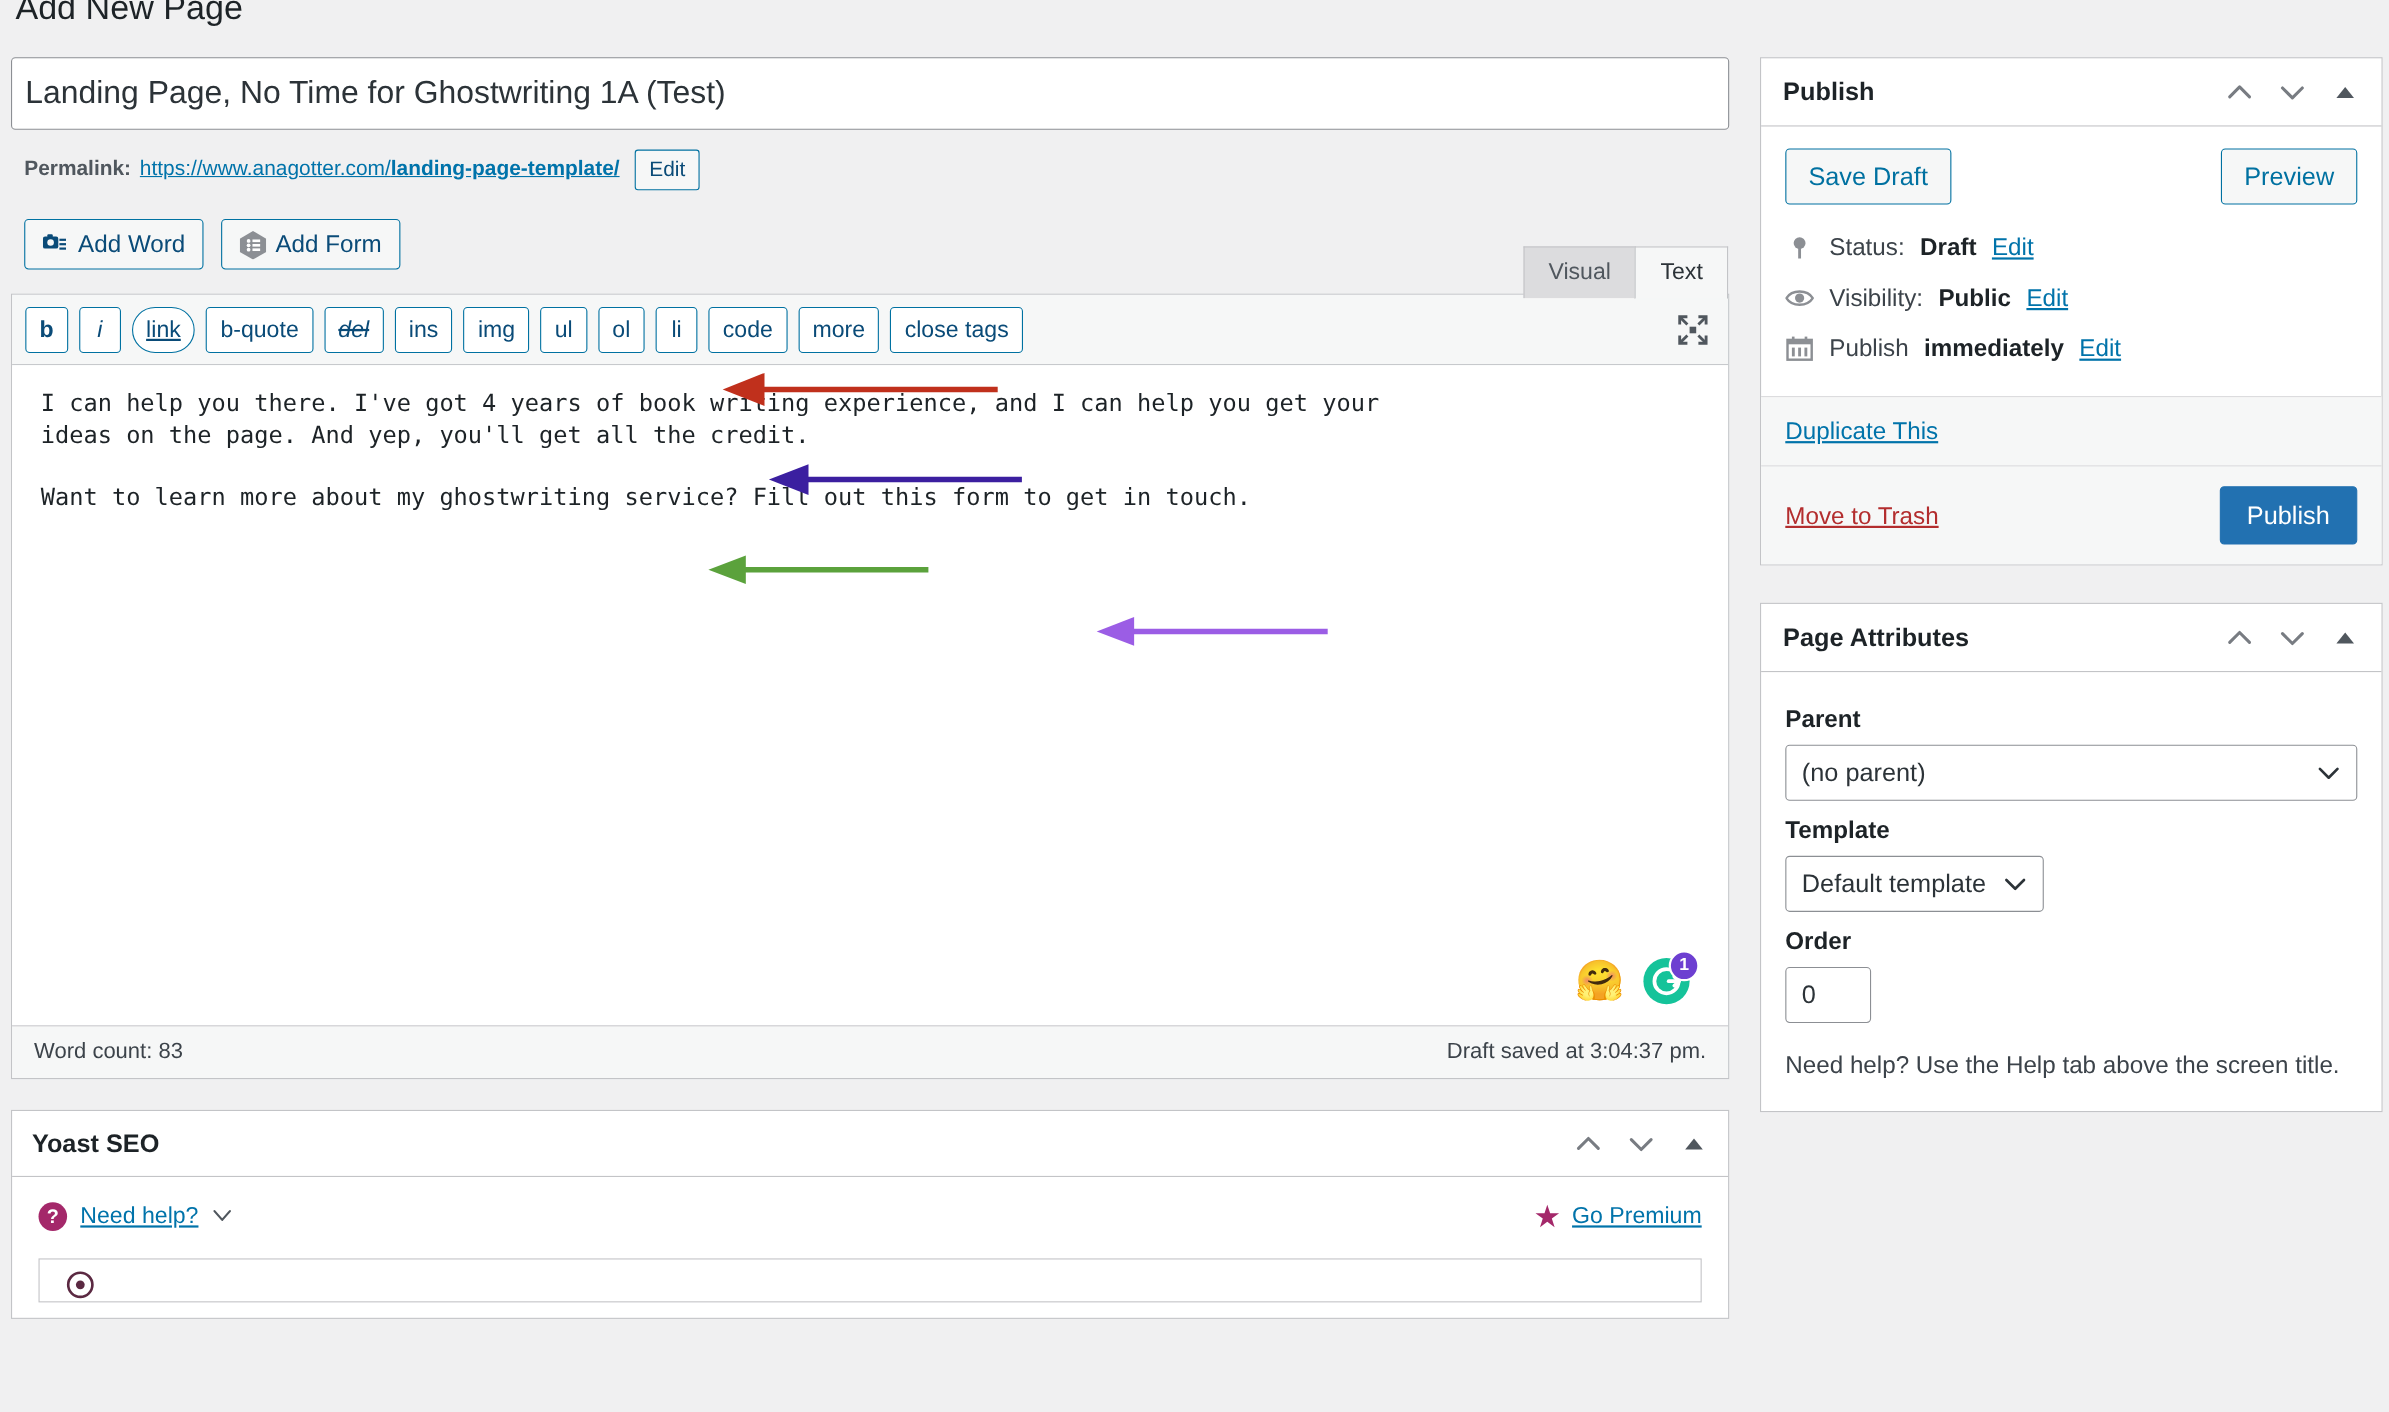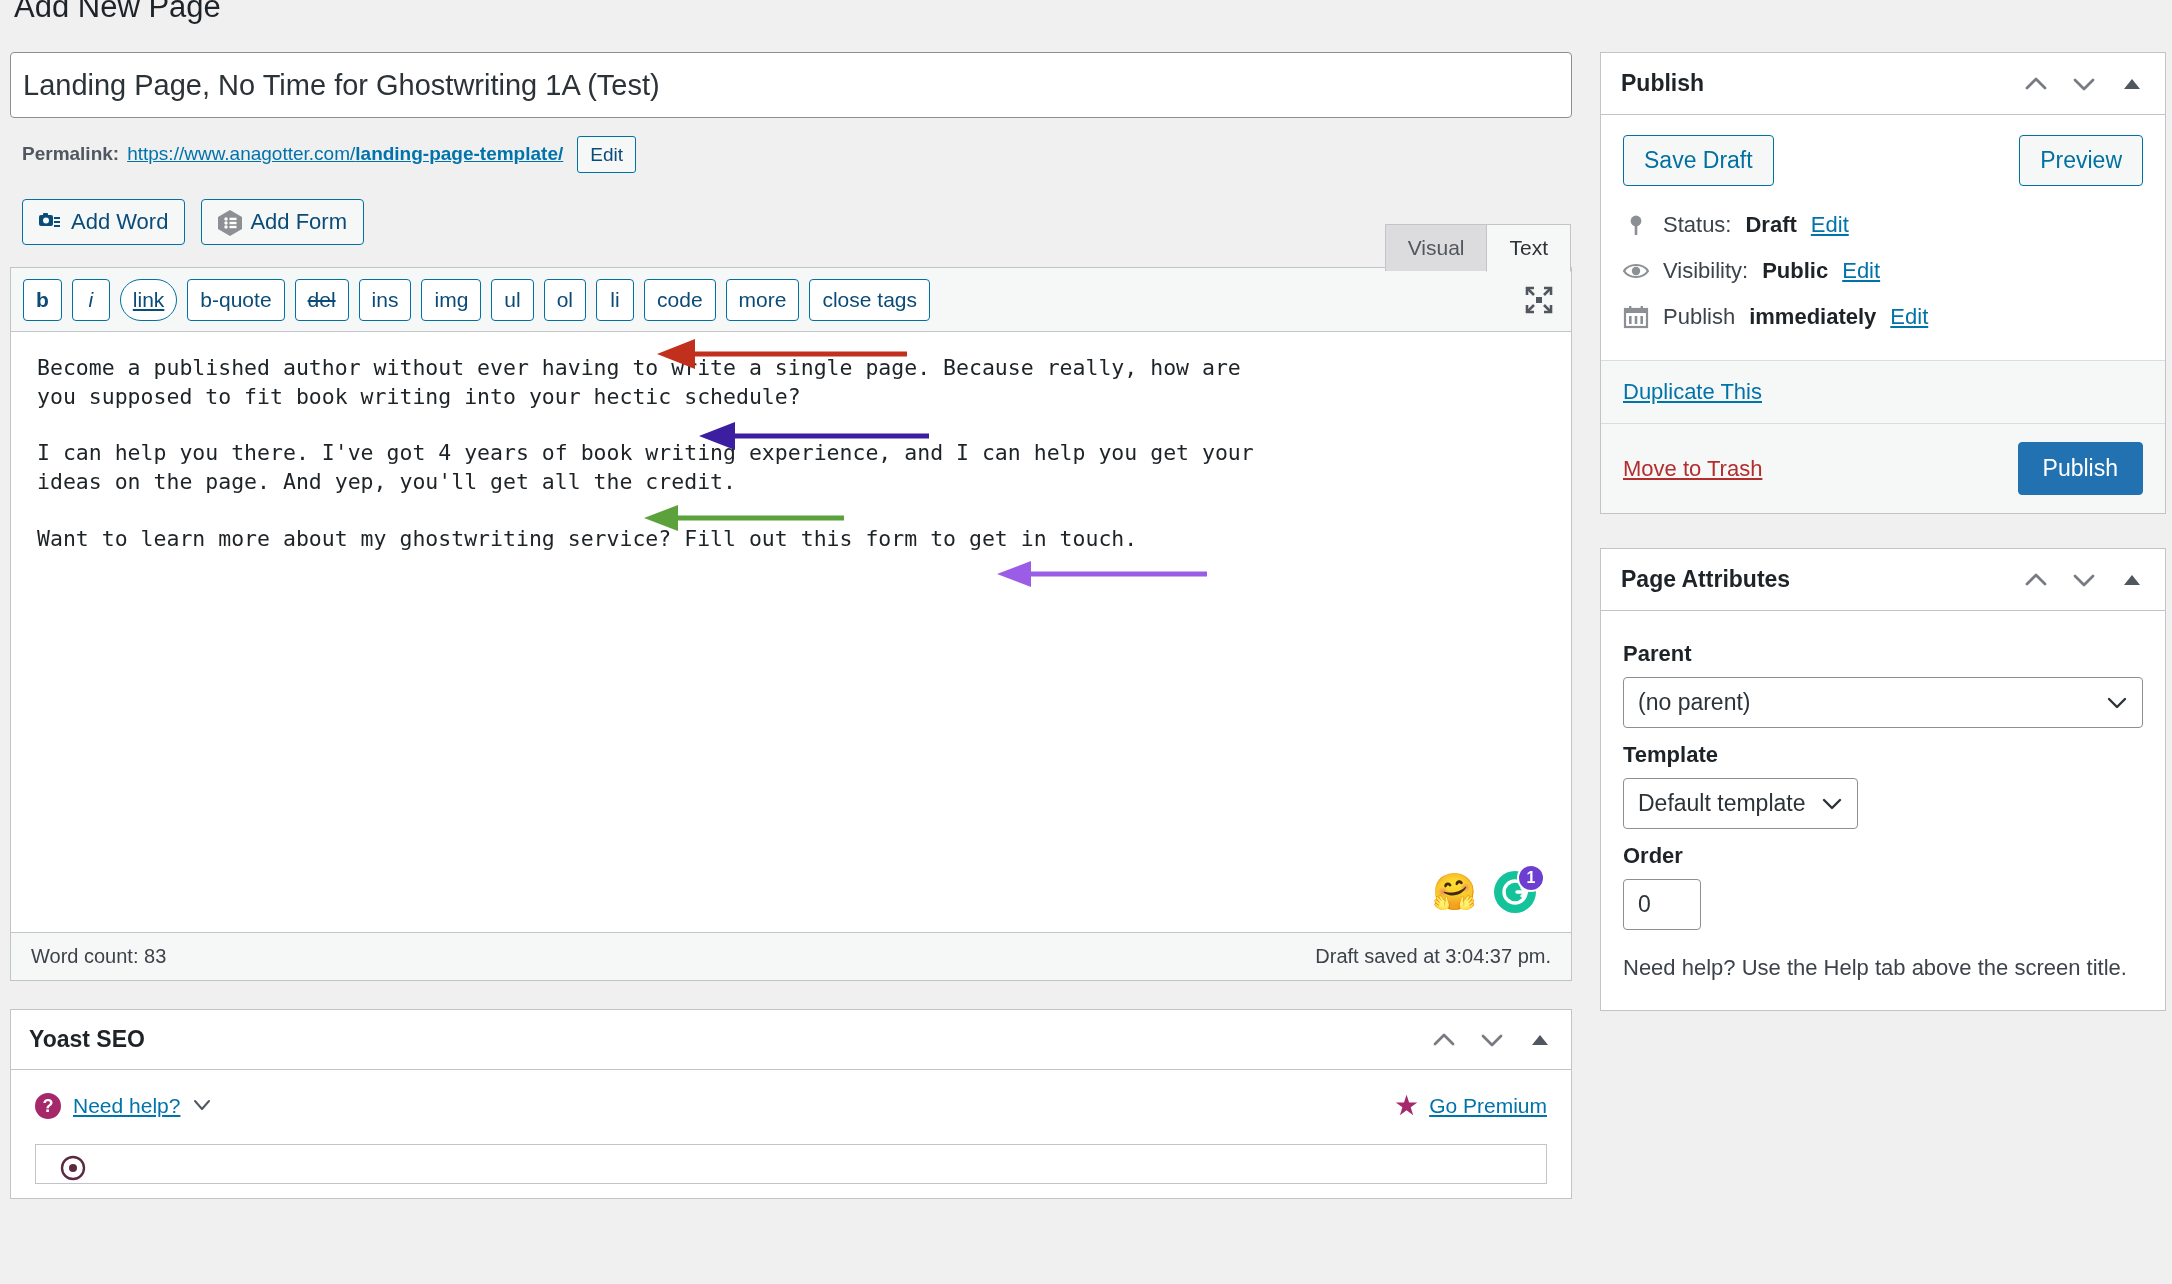--- a/index.html
+++ b/index.html
@@ -137,21 +137,21 @@
     padding: 7px 12px;
     min-width: 38px;
     text-align: center;
     cursor: pointer;
     font-family: "Liberation Sans", sans-serif;
     line-height: 1.25;
   }
   .qt-btn.bold { font-weight: bold; }
   .qt-btn.italic { font-style: italic; }
   .qt-btn.underline { text-decoration: underline; border-radius: 21px; }
-  .qt-btn.strike { text-decoration: line-through; }
+  .qt-btn.strike { text-decoration: line-through; font-style: italic; }
   .fullscreen-ico {
     position: absolute; right: 18px; top: 50%; transform: translateY(-50%);
     width: 28px; height: 28px; cursor: pointer;
   }
   .editor-area {
     background: #fff;
     min-height: 600px;
     position: relative;
     padding: 22px 26px 10px 26px;
   }
@@ -401,22 +401,20 @@
           <span class="fullscreen-ico">
             <svg width="28" height="28" viewBox="0 0 28 28">
               <rect x="11" y="11" width="6" height="6" fill="#50575e"></rect>
               <path d="M2 9 V2 H9 M26 9 V2 H19 M2 19 V26 H9 M26 19 V26 H19" stroke="#50575e" stroke-width="2.6" fill="none"></path>
               <path d="M3 3 L9 9 M25 3 L19 9 M3 25 L9 19 M25 25 L19 19" stroke="#50575e" stroke-width="2.6"></path>
             </svg>
           </span>
         </div>
 
         <div class="editor-area">
-          <p class="editor-text">Become a published author without ever having to write a single page. Because really, how are
-you supposed to fit book writing into your hectic schedule?</p>
           <p class="editor-text">I can help you there. I've got 4 years of book writing experience, and I can help you get your
 ideas on the page. And yep, you'll get all the credit.</p>
           <p class="editor-text">Want to learn more about my ghostwriting service? Fill out this form to get in touch.</p>
 
           <svg class="arrow" style="left:638px; top:0px;" width="260" height="60" viewBox="0 0 260 60">
             <line x1="258" y1="22" x2="40" y2="22" stroke="#c0301c" stroke-width="5"></line>
             <polygon points="8,22 46,7 46,37" fill="#c0301c"></polygon>
           </svg>
 
           <svg class="arrow" style="left:680px; top:78px;" width="240" height="60" viewBox="0 0 240 60">

